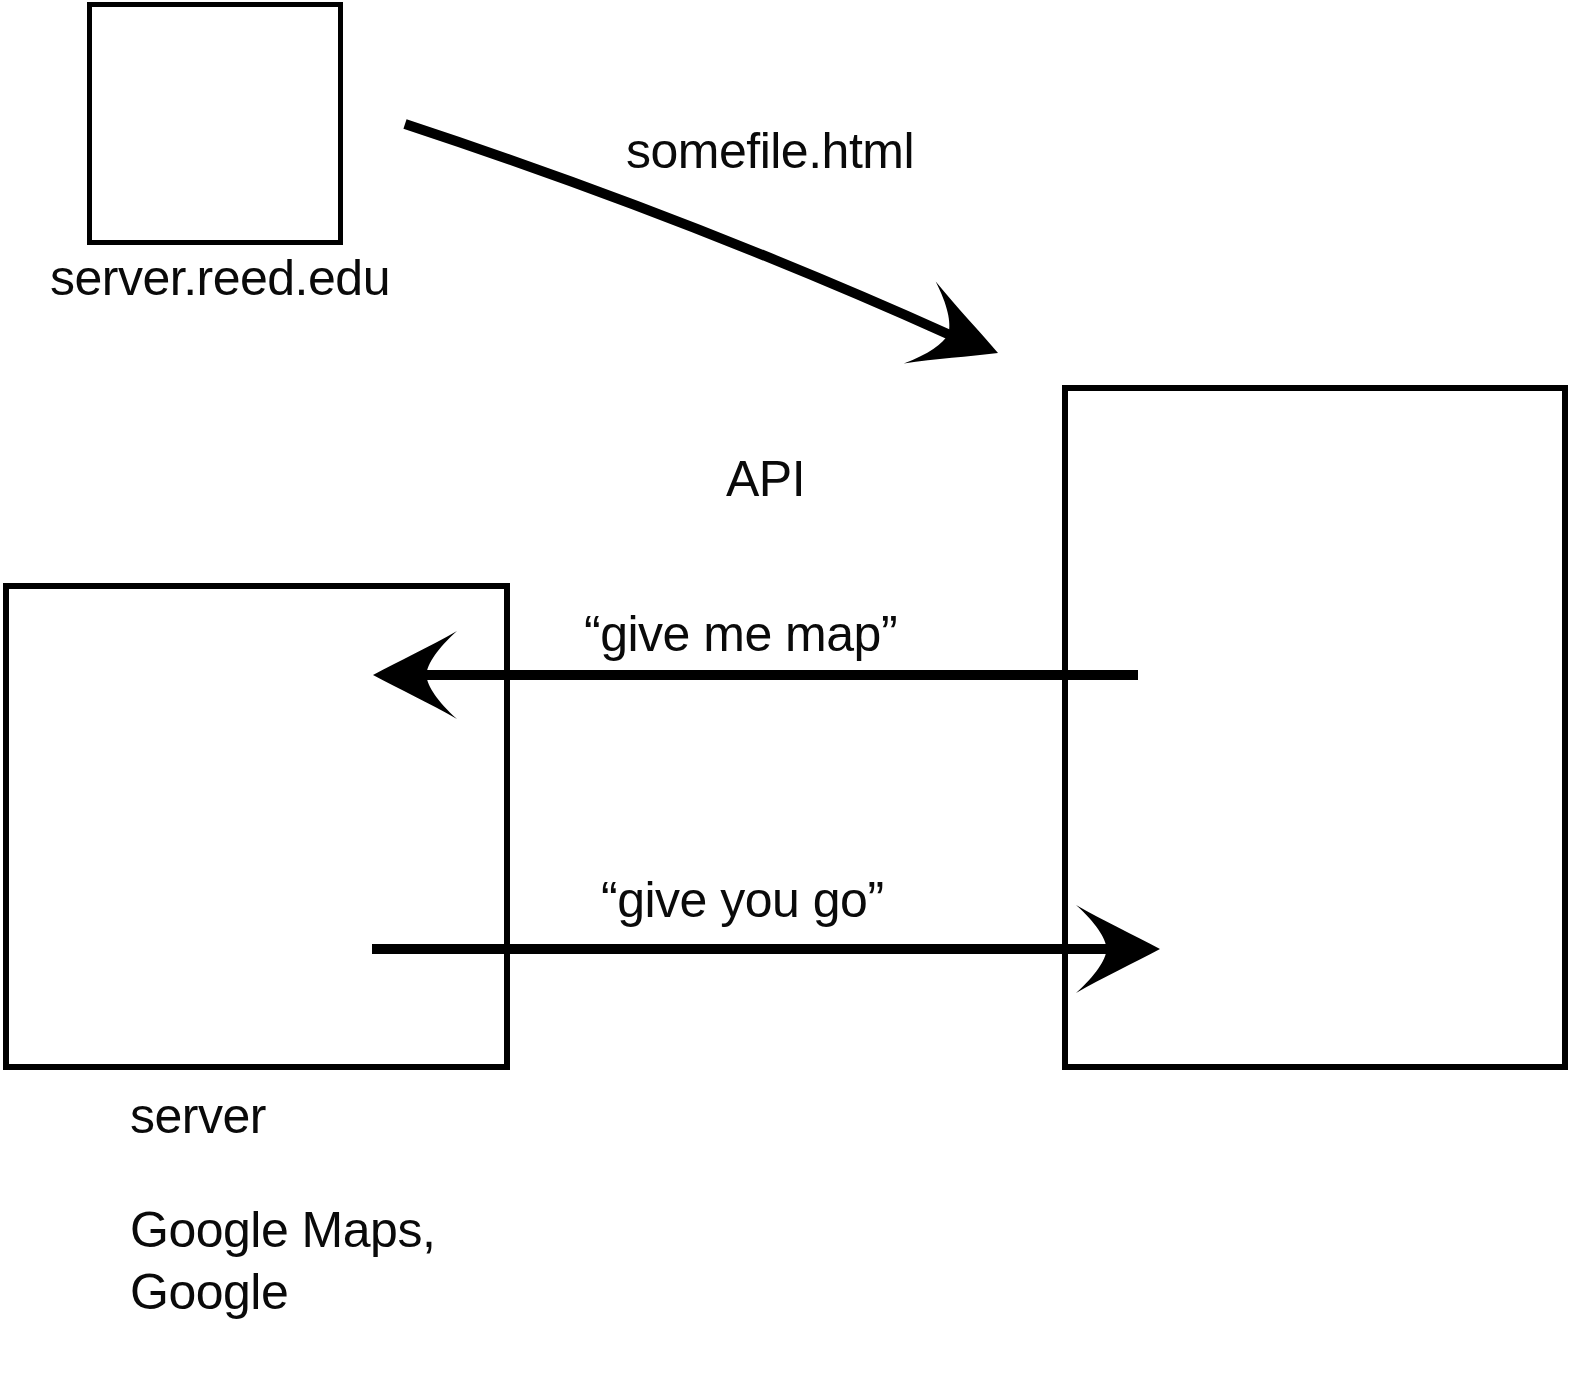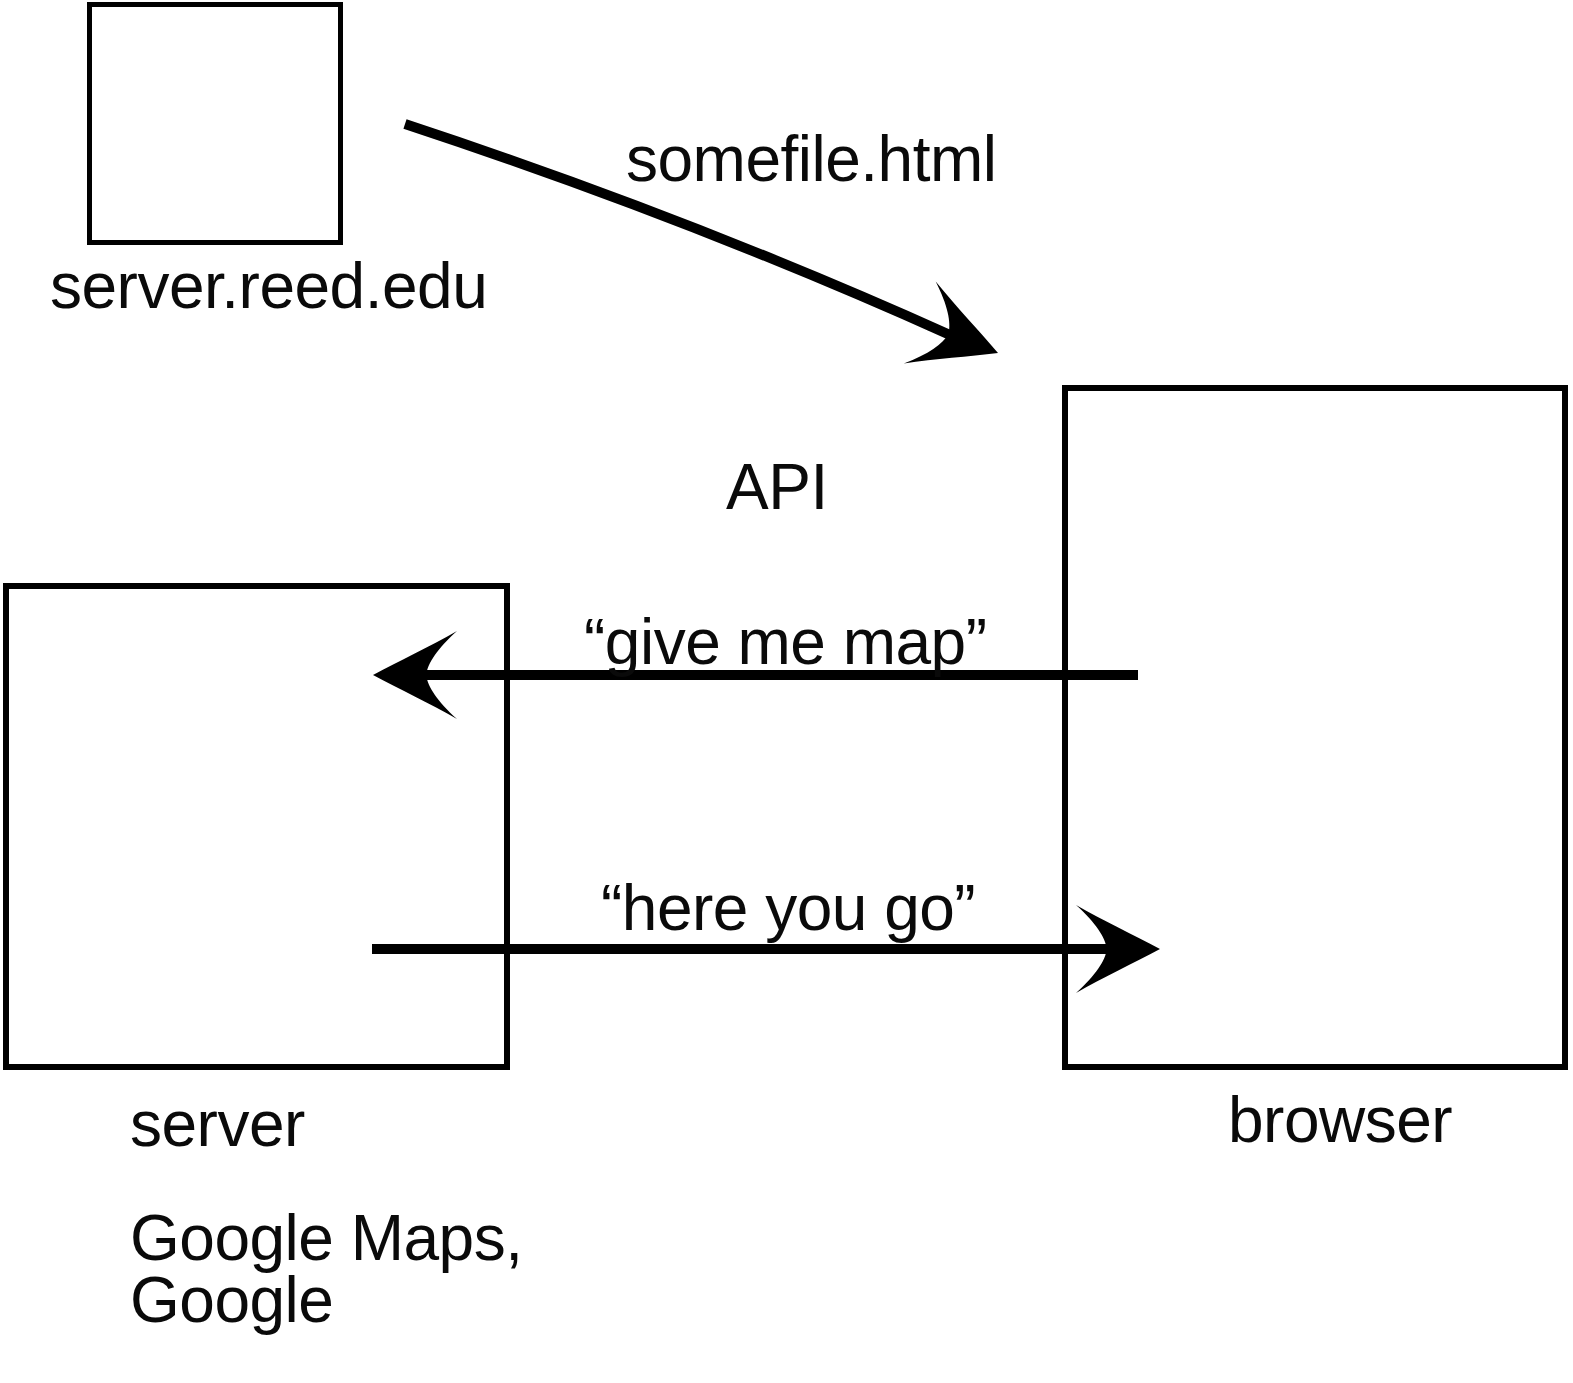--- a/index.html
+++ b/index.html
@@ -18,21 +18,21 @@
   }
   .box {
     position: absolute;
     box-sizing: border-box;
     border: 6px solid #000000;
     background: #ffffff;
   }
   .box.thin { border-width: 5px; }
   .label {
     position: absolute;
-    font-size: 64px;
+    font-size: 50px;
     line-height: 1.2;
     letter-spacing: -0.5px;
     white-space: nowrap;
     color: #0a0a0a;
   }
   #arrow-layer {
     position: absolute;
     left: 0; top: 0;
     width: 1573px;
     height: 1383px;
@@ -85,23 +85,22 @@
   </svg>
 
   <div class="label" style="left:50px; top:248px;">server.reed.edu</div>
 
   <div class="label" style="left:626px; top:121px;">somefile.html</div>
 
   <div class="label" style="left:726px; top:449px;">API</div>
 
   <div class="label" style="left:584px; top:594px;margin-top:10px;">“give me map”</div>
 
-  <div class="label" style="left:601px; top:870px;">“here you go”</div>
+  <div class="label" style="left:601px; top:870px;">“give you go”</div>
 
   <div class="label" style="left:130px; top:1086px;text-align:center;">server</div>
 
-  <div class="label" style="left:1228px; top:1082px;">browser</div>
 
   <div class="label" style="left:130px; top:1200px;">Google Maps,</div>
 
   <div class="label" style="left:130px; top:1262px;">Google</div>
 
 </div>
 
 </body></html>

